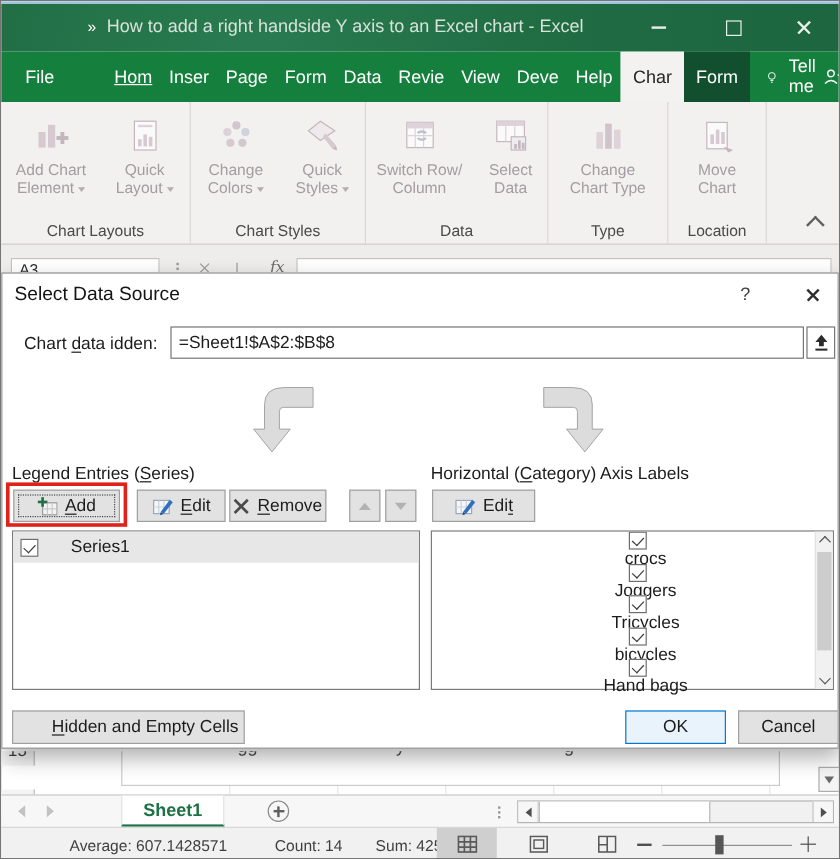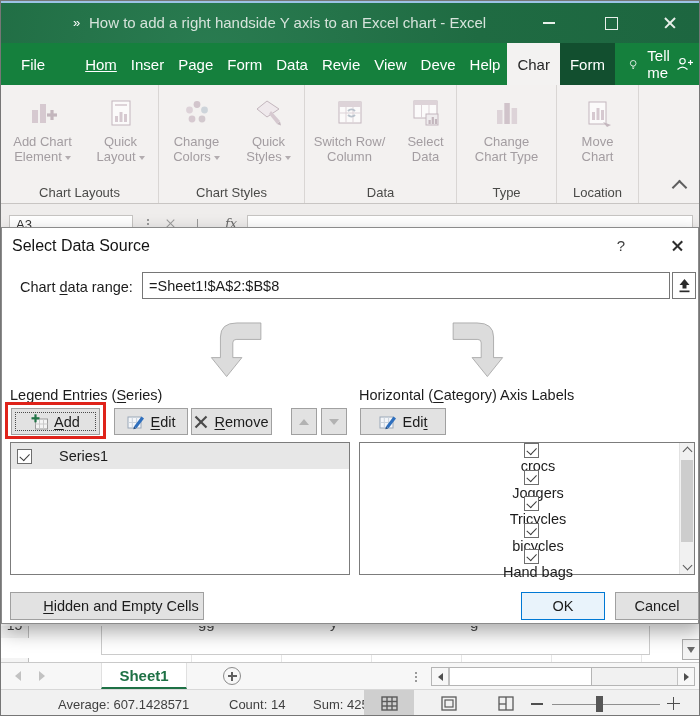--- a/index.html
+++ b/index.html
@@ -127,21 +127,21 @@
     <div class="wbtn" style="left:646px;">
         <span class="xicon">
           <i></i>
           <i></i>
         </span>
       </div>
   </div>
 
   <div class="tabrow">
     <span class="tab tab-file">File</span>
-    <span class="tab" style="margin-left:18px;text-decoration:underline;">Hom</span>
+    <span class="tab" style="margin-left:28px;text-decoration:underline;">Hom</span>
       <span class="tsep"></span>
     <span class="tab">Inser</span>
       <span class="tsep"></span>
     <span class="tab">Page</span>
       <span class="tsep"></span>
     <span class="tab">Form</span>
       <span class="tsep"></span>
     <span class="tab">Data</span>
       <span class="tsep"></span>
     <span class="tab">Revie</span>
@@ -445,21 +445,21 @@
   <div class="dialog">
     <div class="dtitle">Select Data Source</div>
     <div class="dctl" style="left:604px;">?</div>
     <div class="dctl" style="left:660px;">
         <span class="dx">
           <i></i>
           <i></i>
         </span>
       </div>
 
-    <div class="abs" style="left:18px;top:51px;"><span>Chart </span><span class="ul">d</span><span>ata range:</span></div>
+    <div class="abs" style="left:18px;top:51px;"><span>Chart </span><span class="ul">d</span><span>ata idden:</span></div>
     <div class="range-input">
         <span>=Sheet1!$A$2:$B$8</span>
       </div>
     <div class="range-picker">
       <svg width="13" height="15" viewBox="0 0 13 15">
           <path d="M6.5,1 L11.5,7 L8.5,7 L8.5,10.5 L4.5,10.5 L4.5,7 L1.5,7 Z" fill="#2b2b2b"></path>
           <rect x="1.5" y="12.5" width="10" height="1.7" fill="#2b2b2b"></rect>
         </svg>
     </div>
 

